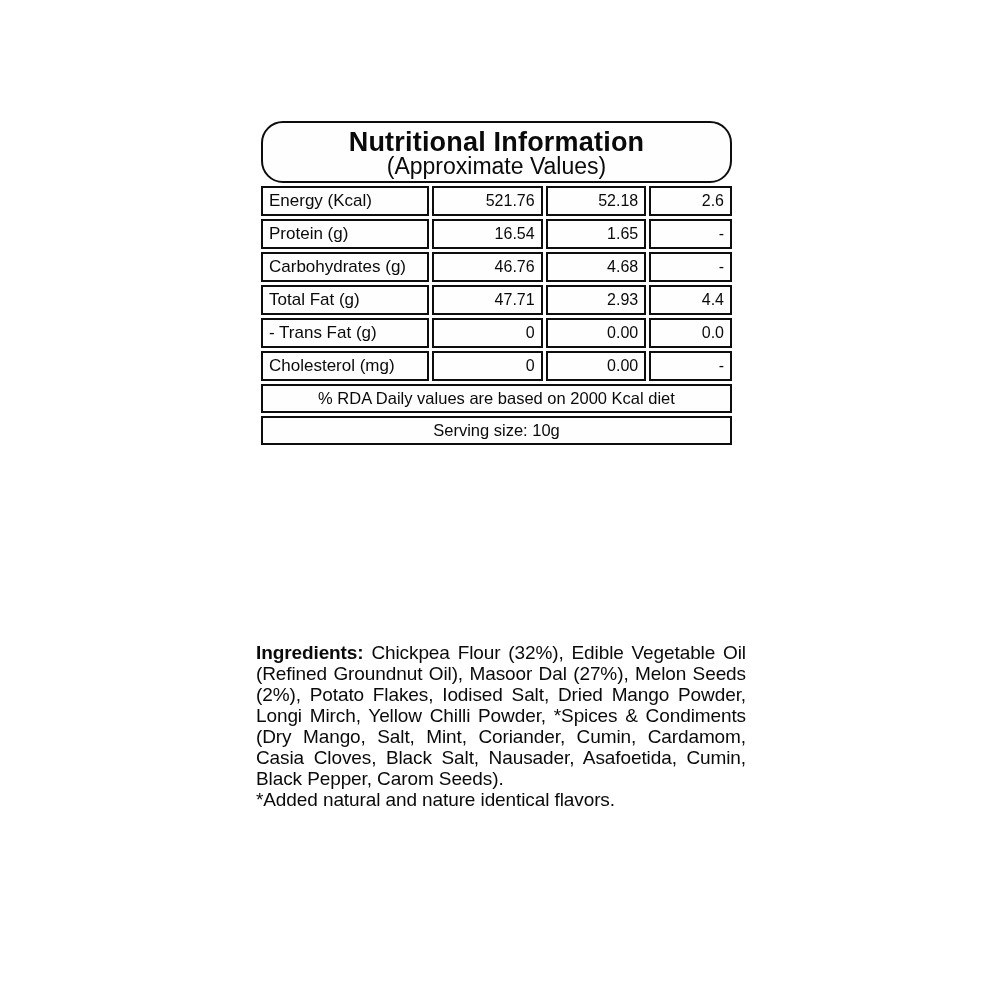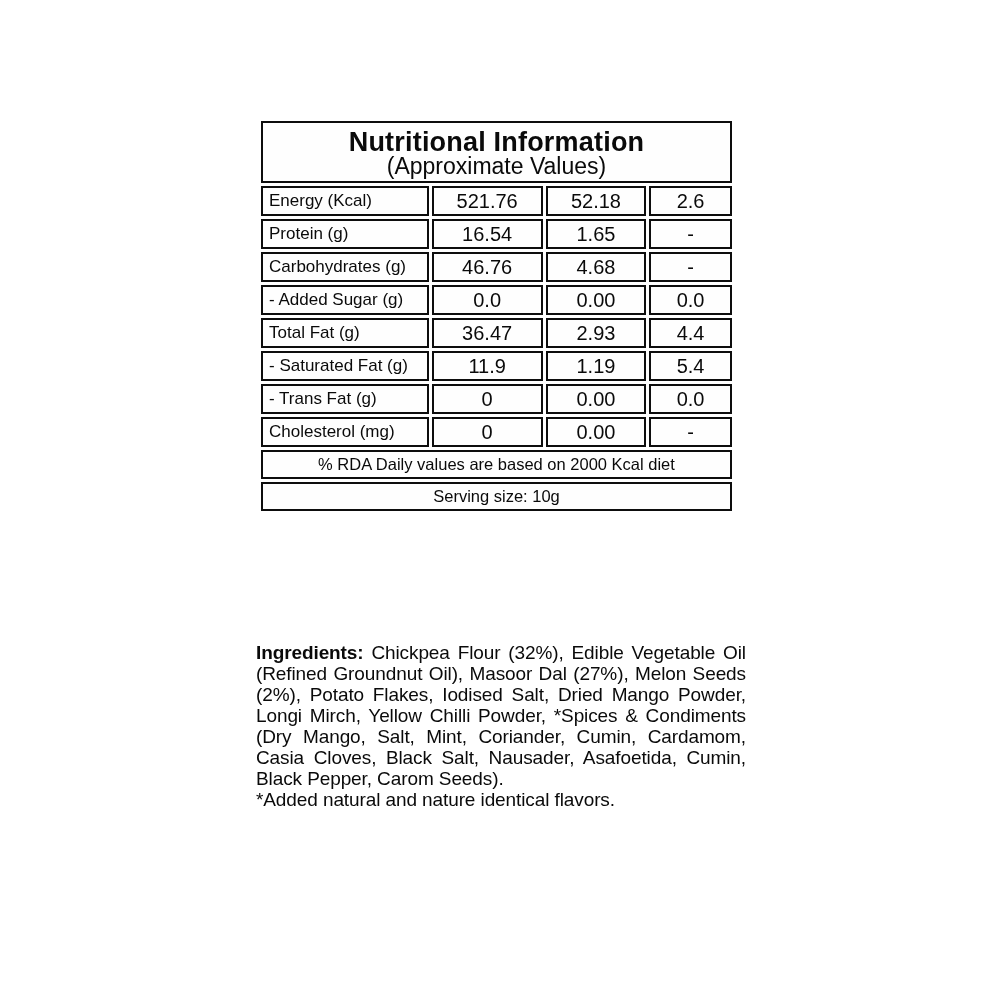--- a/index.html
+++ b/index.html
@@ -32,20 +32,21 @@
   col.c-label { width: 160px; }
   col.c-100g  { width: 106px; }
   col.c-10g   { width: 96px;  }
   col.c-rda   { width: 79px;  }
 
   td.title-cell {
     height: 58px;
     text-align: center;
     vertical-align: middle;
     padding: 2px 0 4px 0;
+    border-radius: 22px;
   }
   .title-main {
     font-size: 27px;
     font-weight: bold;
     letter-spacing: 0.2px;
     line-height: 28px;
   }
   .title-sub {
     font-size: 23px;
     line-height: 20px;
@@ -66,22 +67,22 @@
     height: 26px;
     font-size: 17px;
     text-align: left;
     padding-left: 8px;
     vertical-align: middle;
     white-space: nowrap;
     margin-top: 28px;
   }
   td.val {
     height: 26px;
-    font-size: 20px;
-    text-align: center;
+    font-size: 16px;
+    text-align: right;
     vertical-align: middle;
   }
   td.footnote-cell, td.serving-cell {
     height: 25px;
     font-size: 16.5px;
     text-align: center;
     vertical-align: middle;
     white-space: nowrap;
     margin-top: 26px;
   }
@@ -128,36 +129,24 @@
         <td class="val">1.65</td>
         <td class="val">-</td>
       </tr>
       <tr>
         <td class="lbl">Carbohydrates (g)</td>
         <td class="val">46.76</td>
         <td class="val">4.68</td>
         <td class="val">-</td>
       </tr>
       <tr>
-        <td class="lbl">- Added Sugar (g)</td>
-        <td class="val">0.0</td>
-        <td class="val">0.00</td>
-        <td class="val">0.0</td>
-      </tr>
-      <tr>
         <td class="lbl">Total Fat (g)</td>
-        <td class="val">36.47</td>
+        <td class="val">47.71</td>
         <td class="val">2.93</td>
         <td class="val">4.4</td>
-      </tr>
-      <tr>
-        <td class="lbl">- Saturated Fat (g)</td>
-        <td class="val">11.9</td>
-        <td class="val">1.19</td>
-        <td class="val">5.4</td>
       </tr>
       <tr>
         <td class="lbl">- Trans Fat (g)</td>
         <td class="val">0</td>
         <td class="val">0.00</td>
         <td class="val">0.0</td>
       </tr>
       <tr>
         <td class="lbl">Cholesterol (mg)</td>
         <td class="val">0</td>

